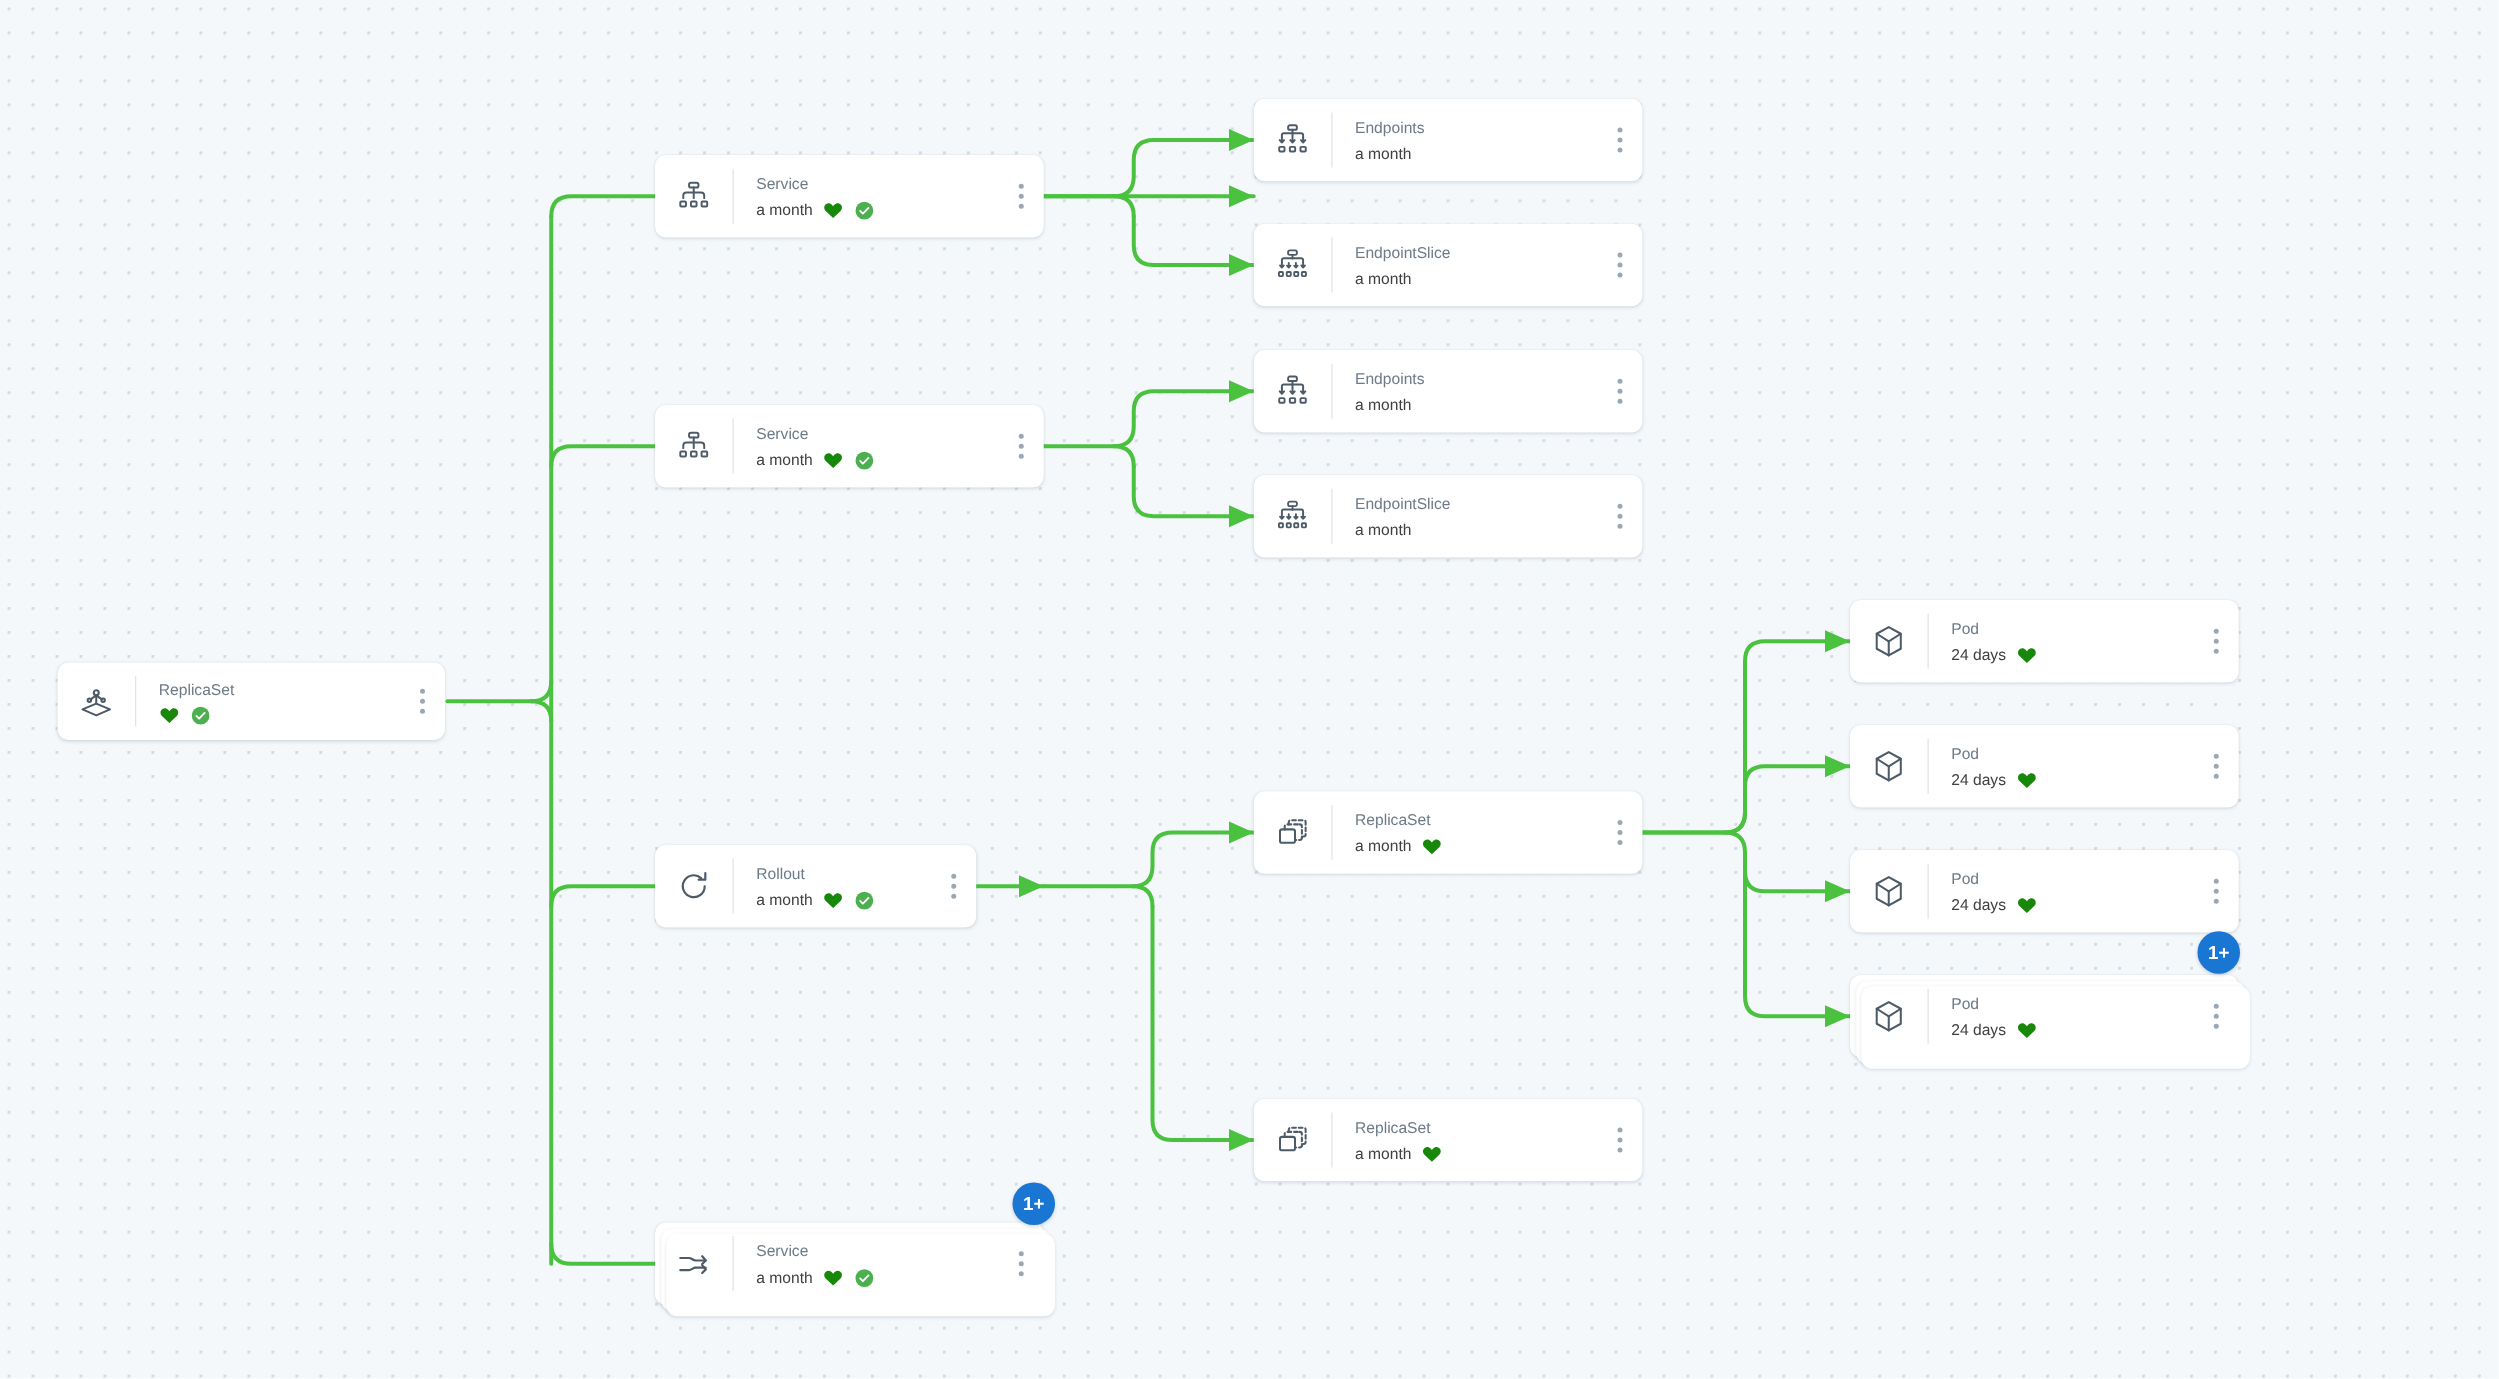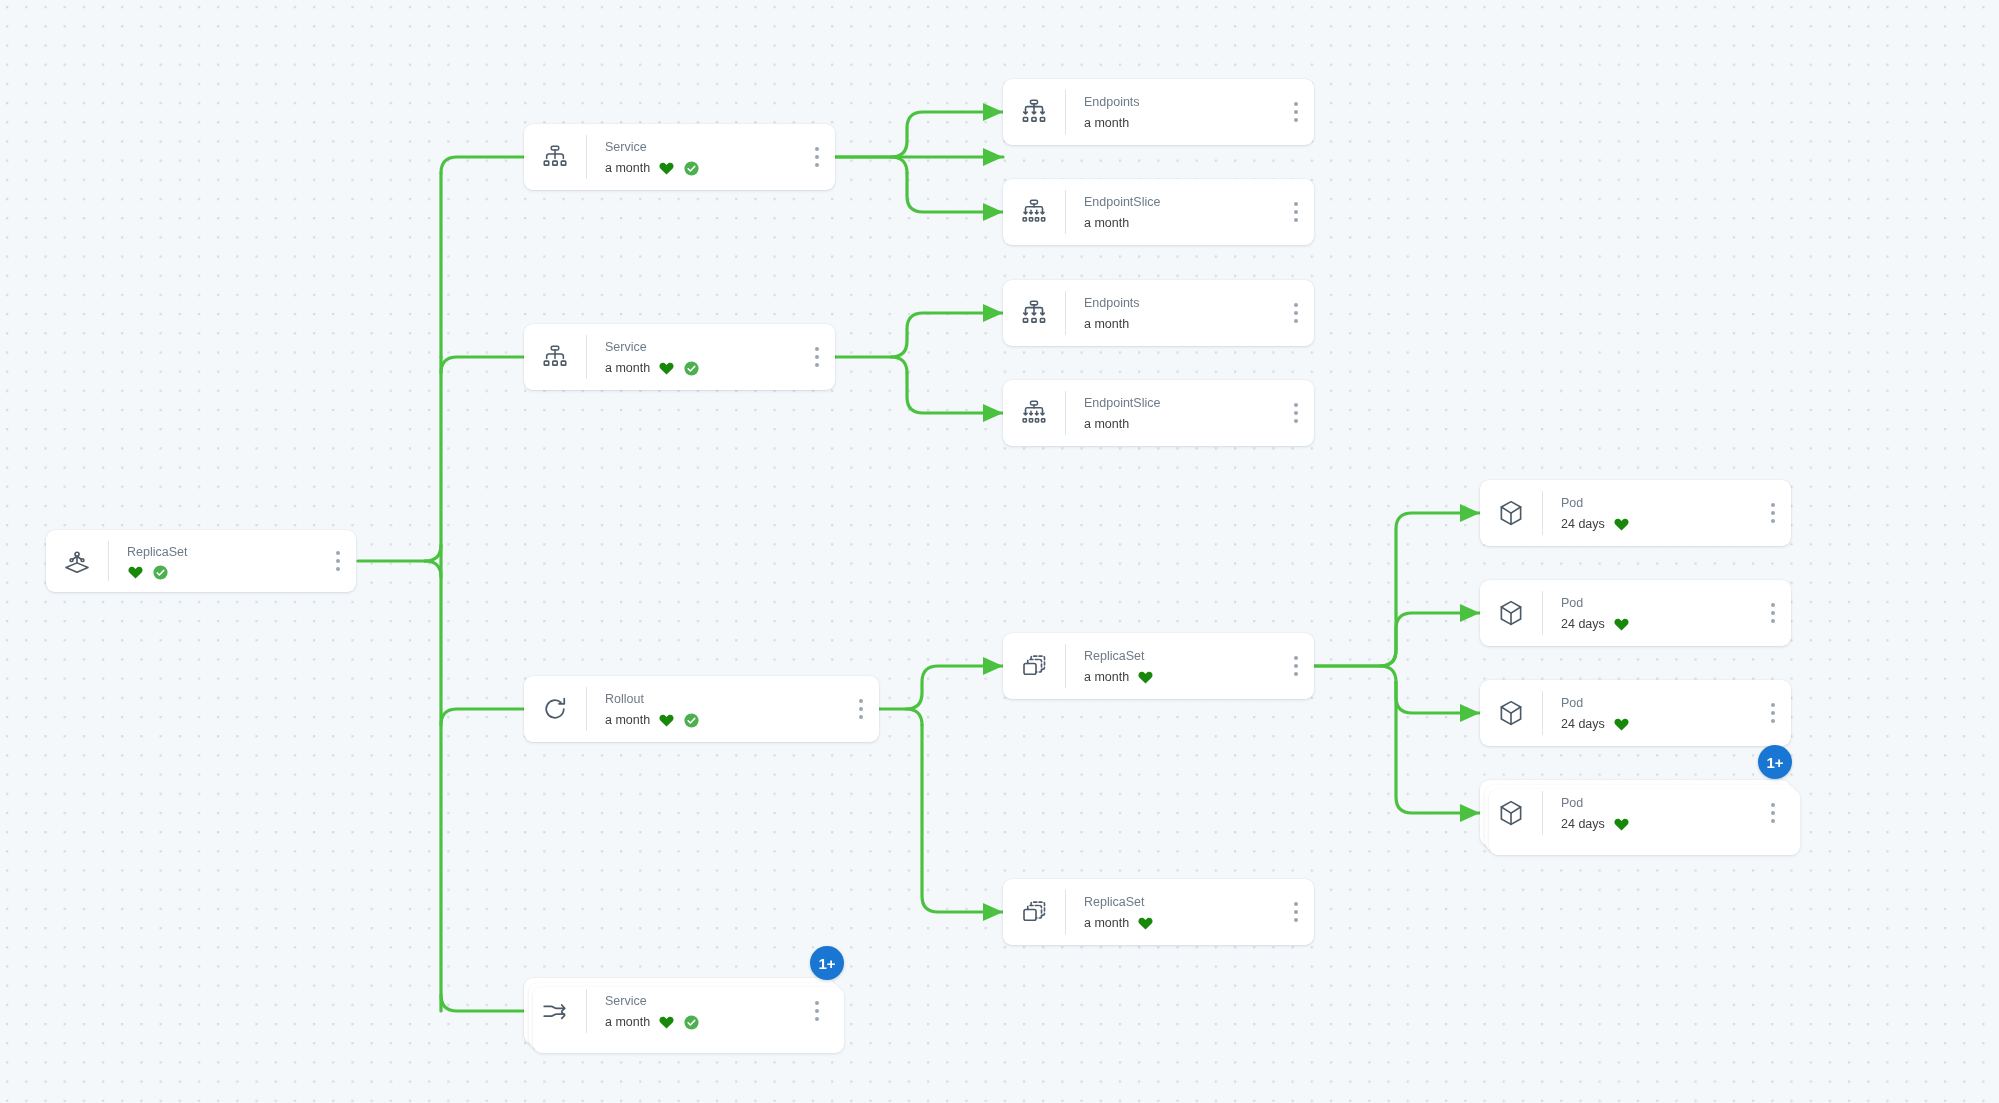--- a/index.html
+++ b/index.html
@@ -297,21 +297,21 @@
               </svg>
             </span>
           </div>
         </div>
         <div class="kebab">
           <span></span>
           <span></span>
           <span></span>
         </div>
       </div>
-      <div class="node" style="left: 524px; top: 676px; width: 355px; height: 66px;">
+      <div class="node" style="left: 524px; top: 676px; width: 257px; height: 66px;">
         <div class="icon-col">
           <svg width="30" height="30" viewBox="0 0 24 24" fill="none" stroke="currentColor" stroke-width="1.4" stroke-linecap="round" stroke-linejoin="round">
             <path d="M19 12a7 7 0 1 1-2.3-5.2"></path>
             <path d="M19.4 3.6v4.2h-4.2"></path>
           </svg>
         </div>
         <div class="divider"></div>
         <div class="body">
           <div class="title">canary-demo</div>
           <div class="kind">Rollout</div>

